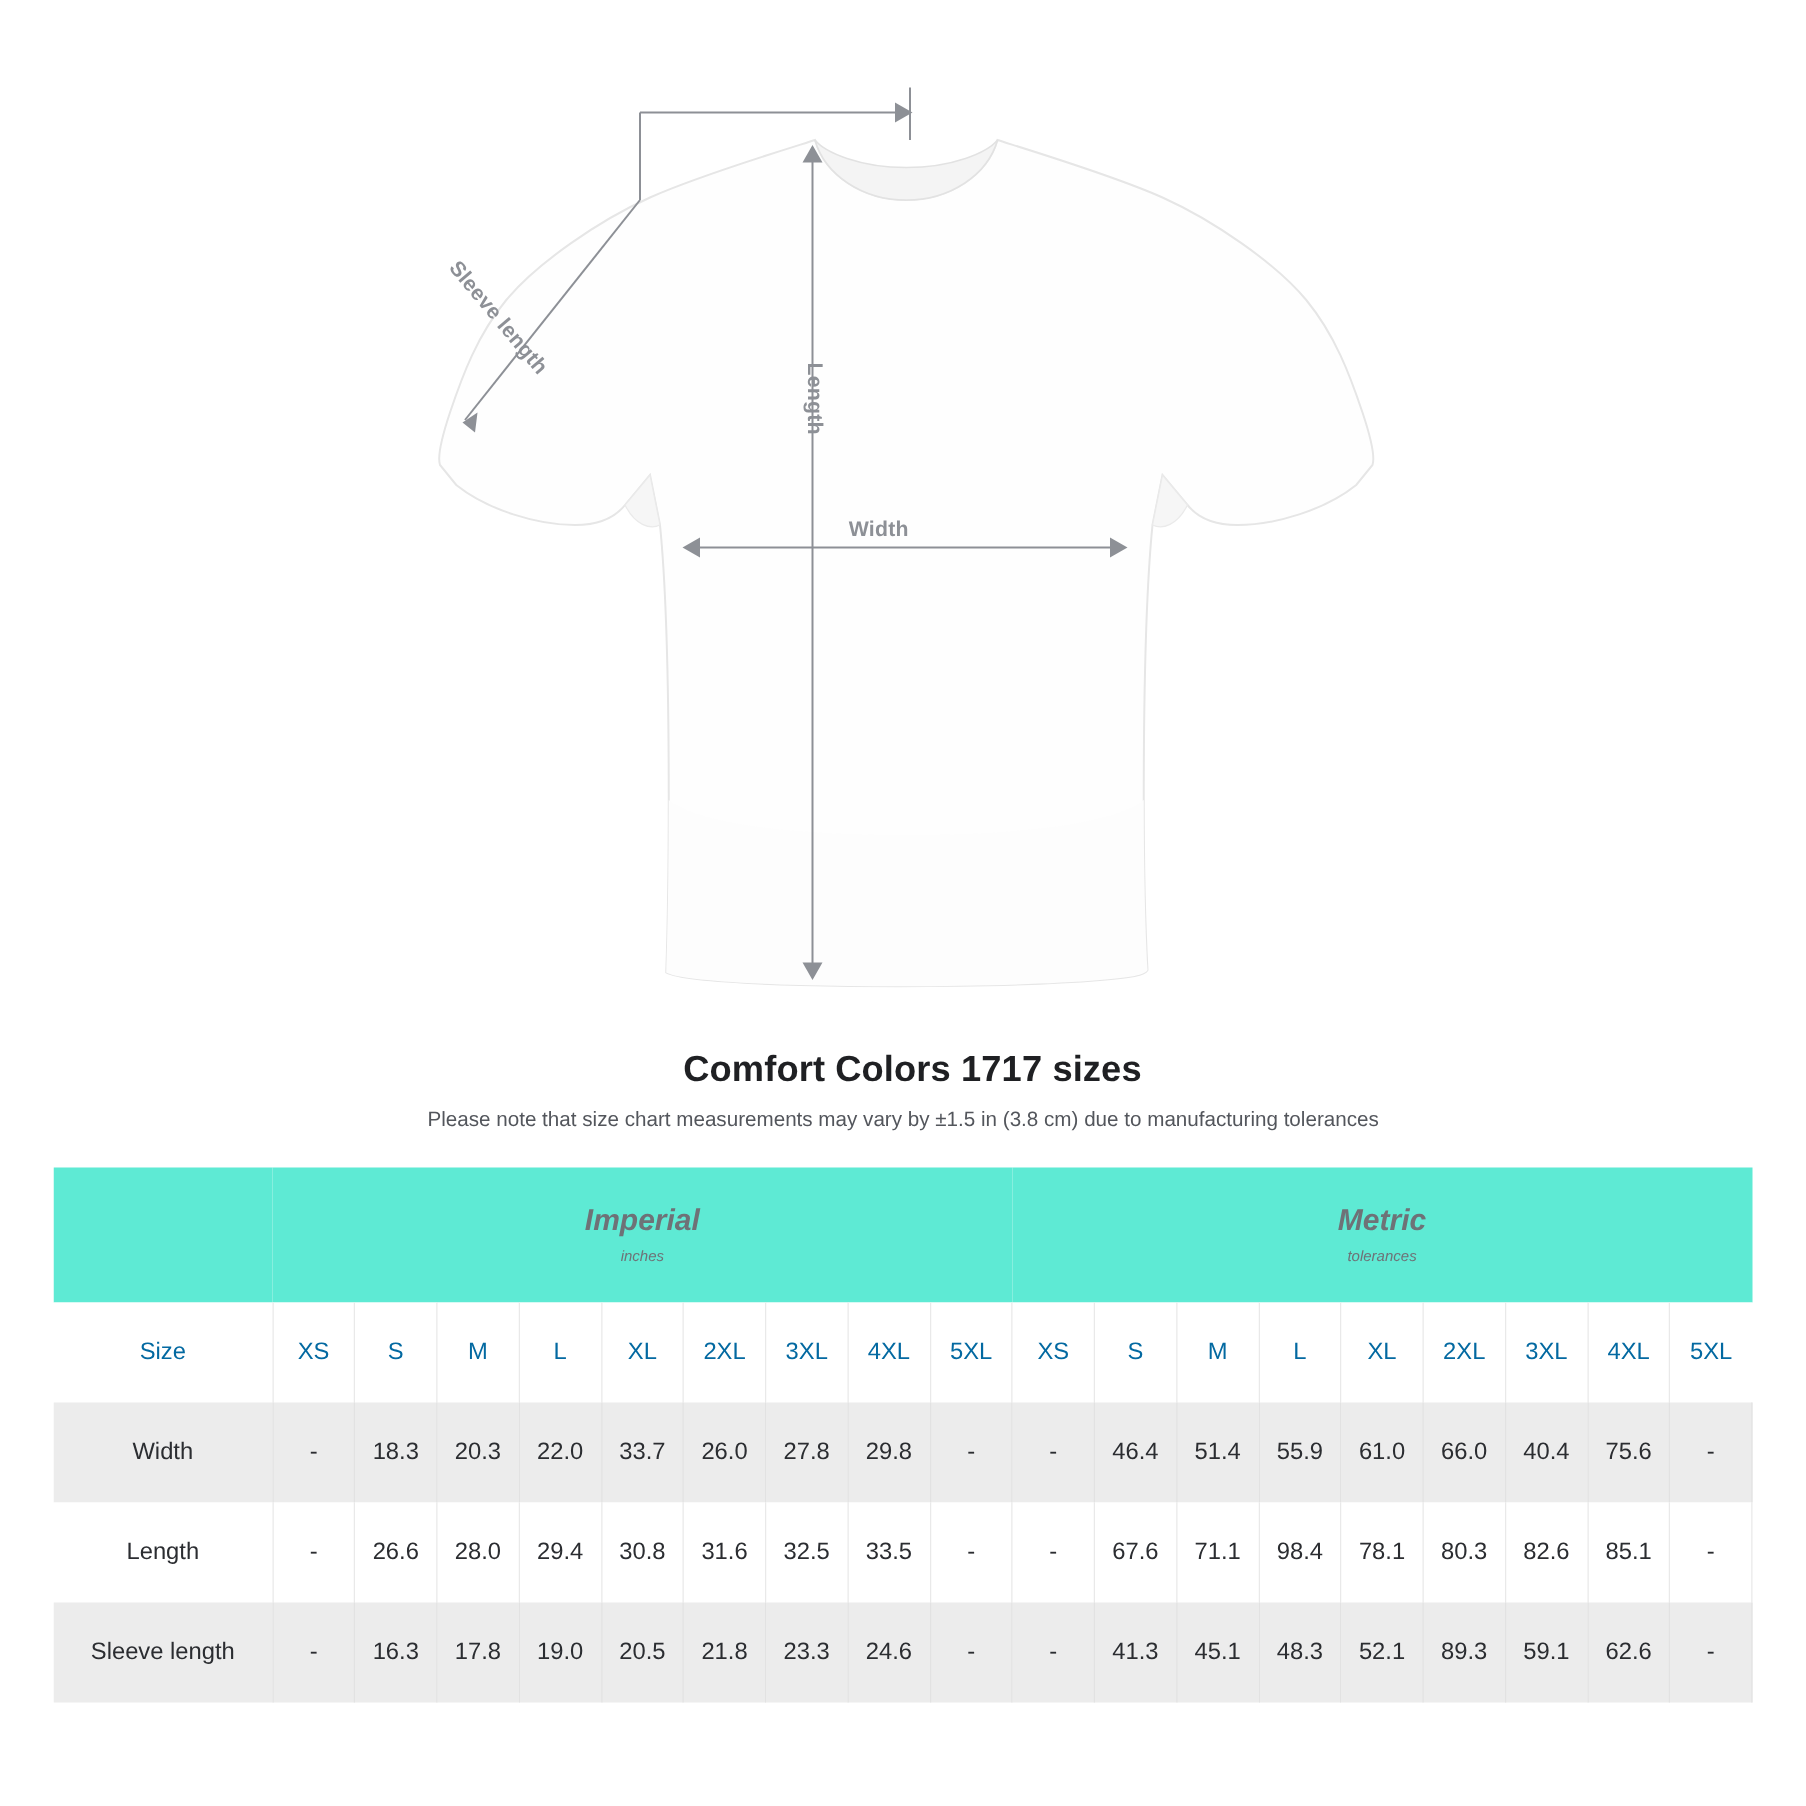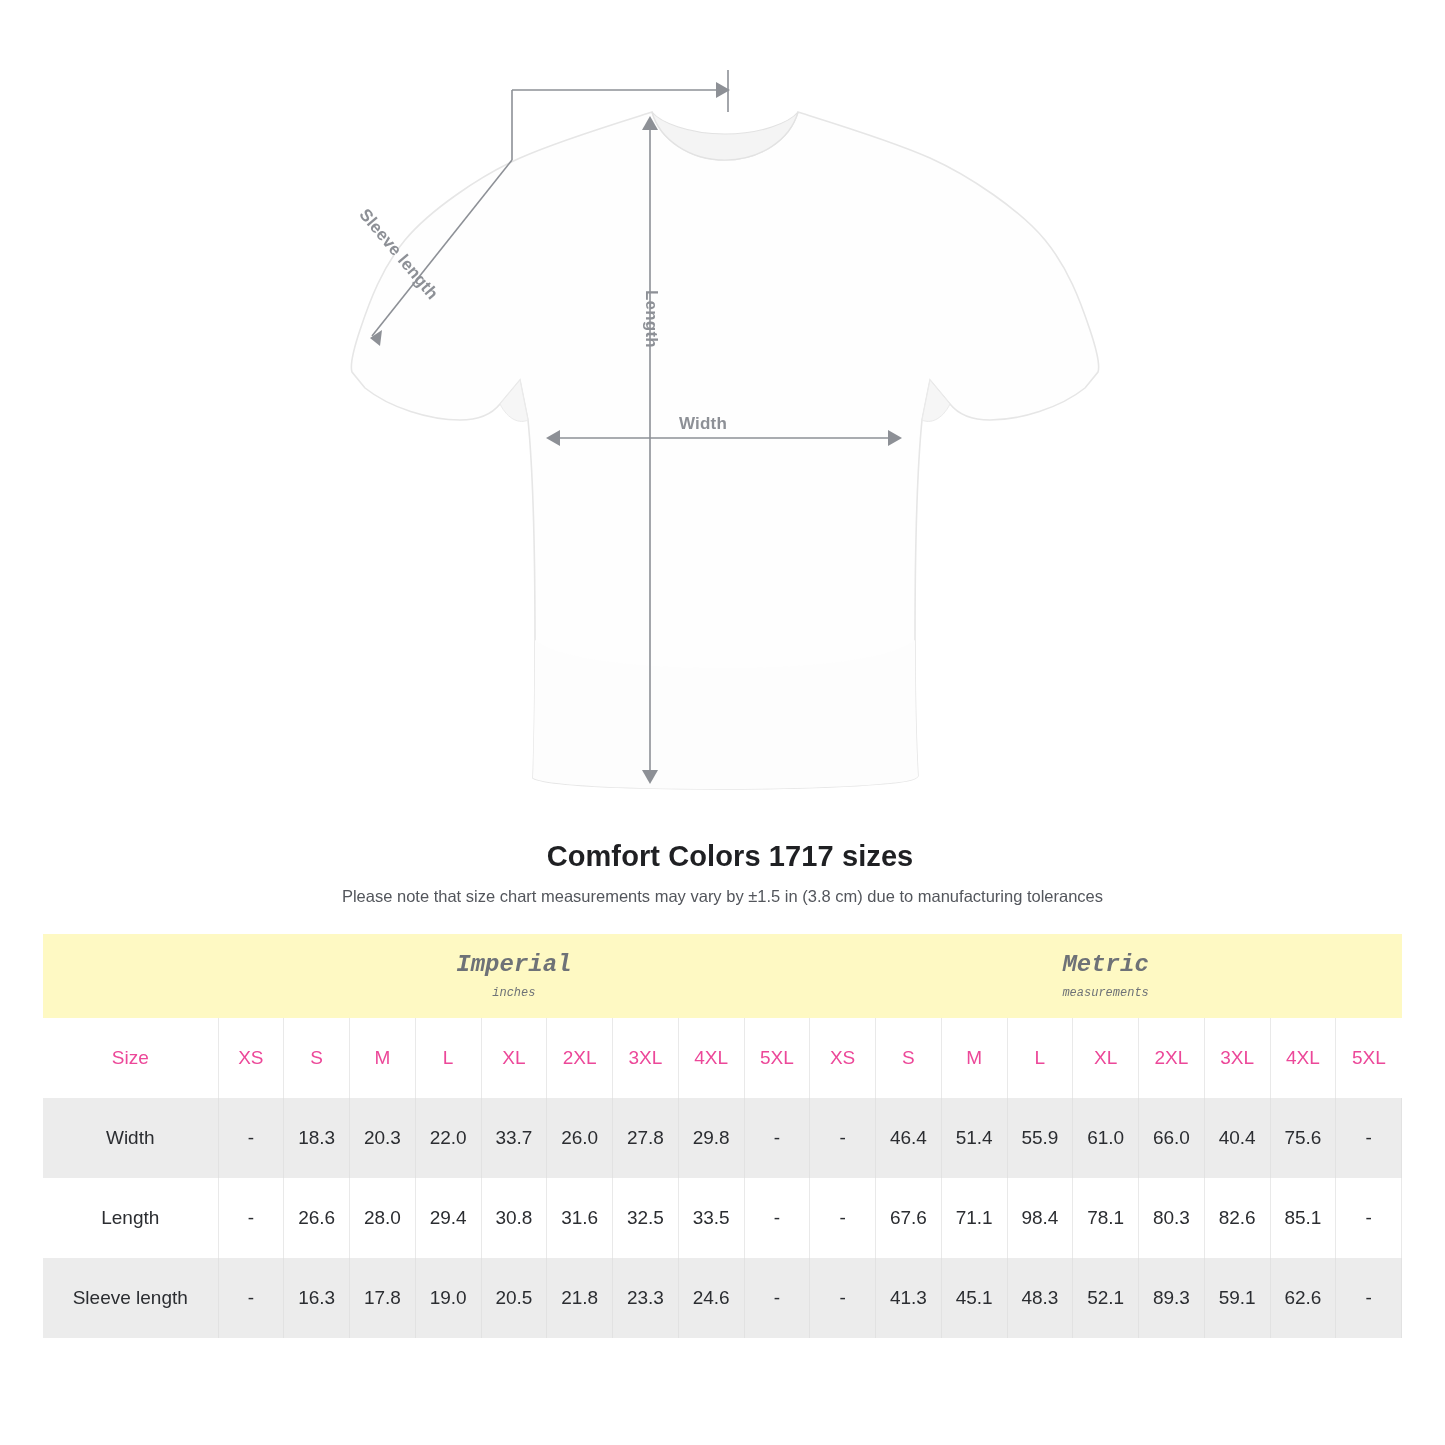--- a/index.html
+++ b/index.html
@@ -79,43 +79,42 @@
     border-collapse: collapse;
     table-layout: fixed;
   }
   table.size-table td,
   table.size-table th {
     text-align: center;
     vertical-align: middle;
     font-weight: normal;
   }
   .unit-header td {
-    background: #fef9c3;
-    height: 84px;
+    background: #5eead4;
+    height: 108px;
     padding: 0;
-    font-family: Liberation Mono, monospace;
   }
   .unit-name {
     font-size: 24px;
     font-style: italic;
     font-weight: bold;
     color: #6e7277;
     line-height: 1.1;
   }
   .unit-sub {
     font-size: 12px;
     font-style: italic;
     color: #6e7277;
     margin-top: 8px;
   }
   .size-row td {
     height: 78px;
     font-size: 19px;
     font-weight: bold;
-    color: #ec4899;
+    color: #0369a1;
     background: #ffffff;
     border-right: 1px solid #e9e9e9;
   }
   .size-row td:last-child { border-right: none; }
   .size-row td.rowhead {
     font-size: 19px;
   }
   .data-row td {
     height: 78px;
     font-size: 19px;
@@ -214,21 +213,21 @@
   <table class="size-table">
     <tbody>
       <tr class="unit-header">
         <td class="col-label"></td>
         <td colspan="9">
           <div class="unit-name">Imperial</div>
           <div class="unit-sub">inches</div>
         </td>
         <td colspan="9">
           <div class="unit-name">Metric</div>
-          <div class="unit-sub">measurements</div>
+          <div class="unit-sub">tolerances</div>
         </td>
       </tr>
 
       <tr class="size-row">
         <td class="rowhead col-label">Size</td>
         <td class="col-cell">XS</td>
         <td class="col-cell">S</td>
         <td class="col-cell">M</td>
         <td class="col-cell">L</td>
         <td class="col-cell">XL</td>

